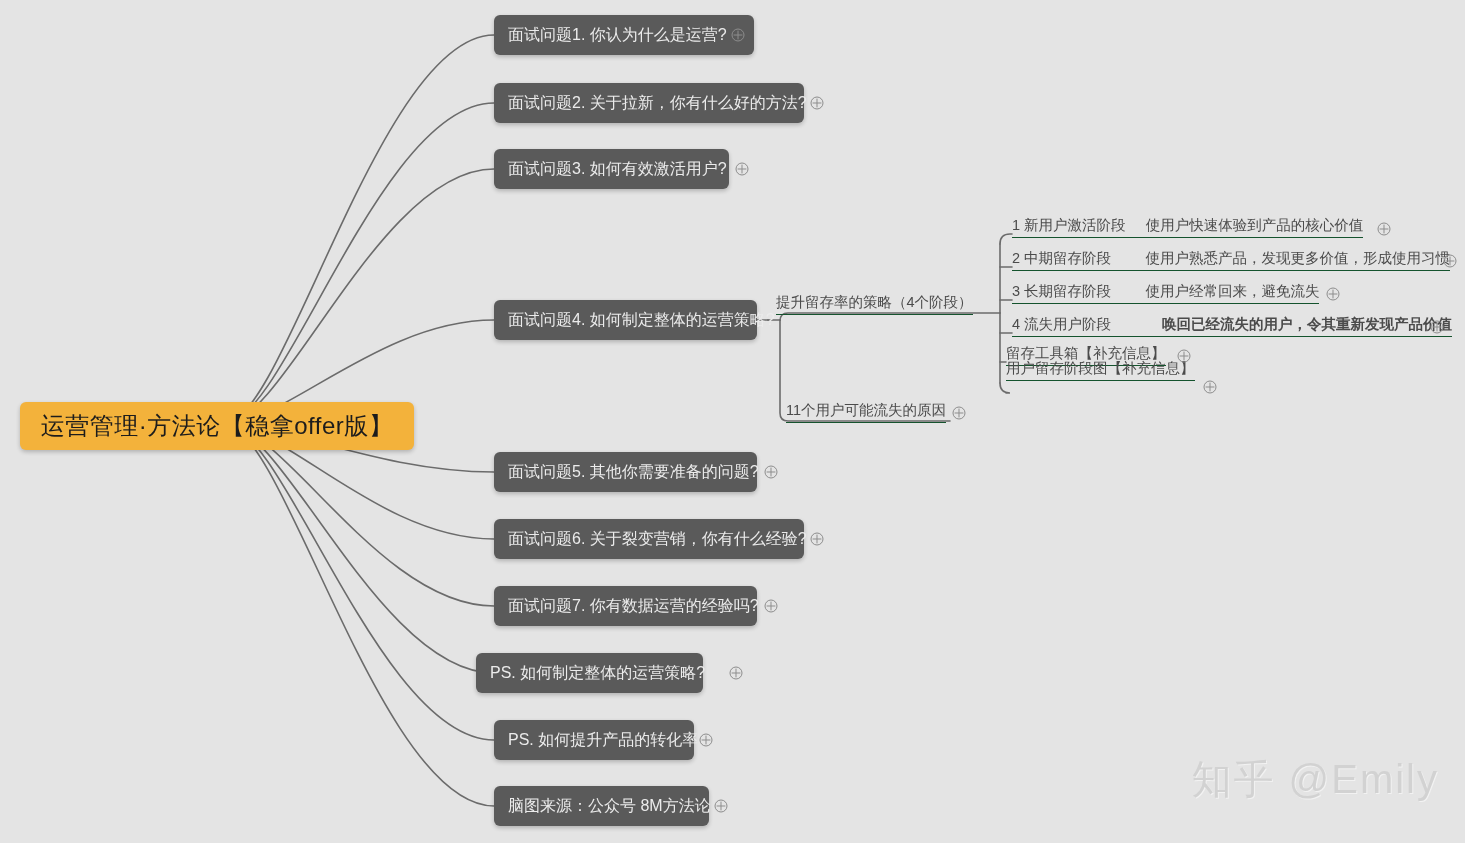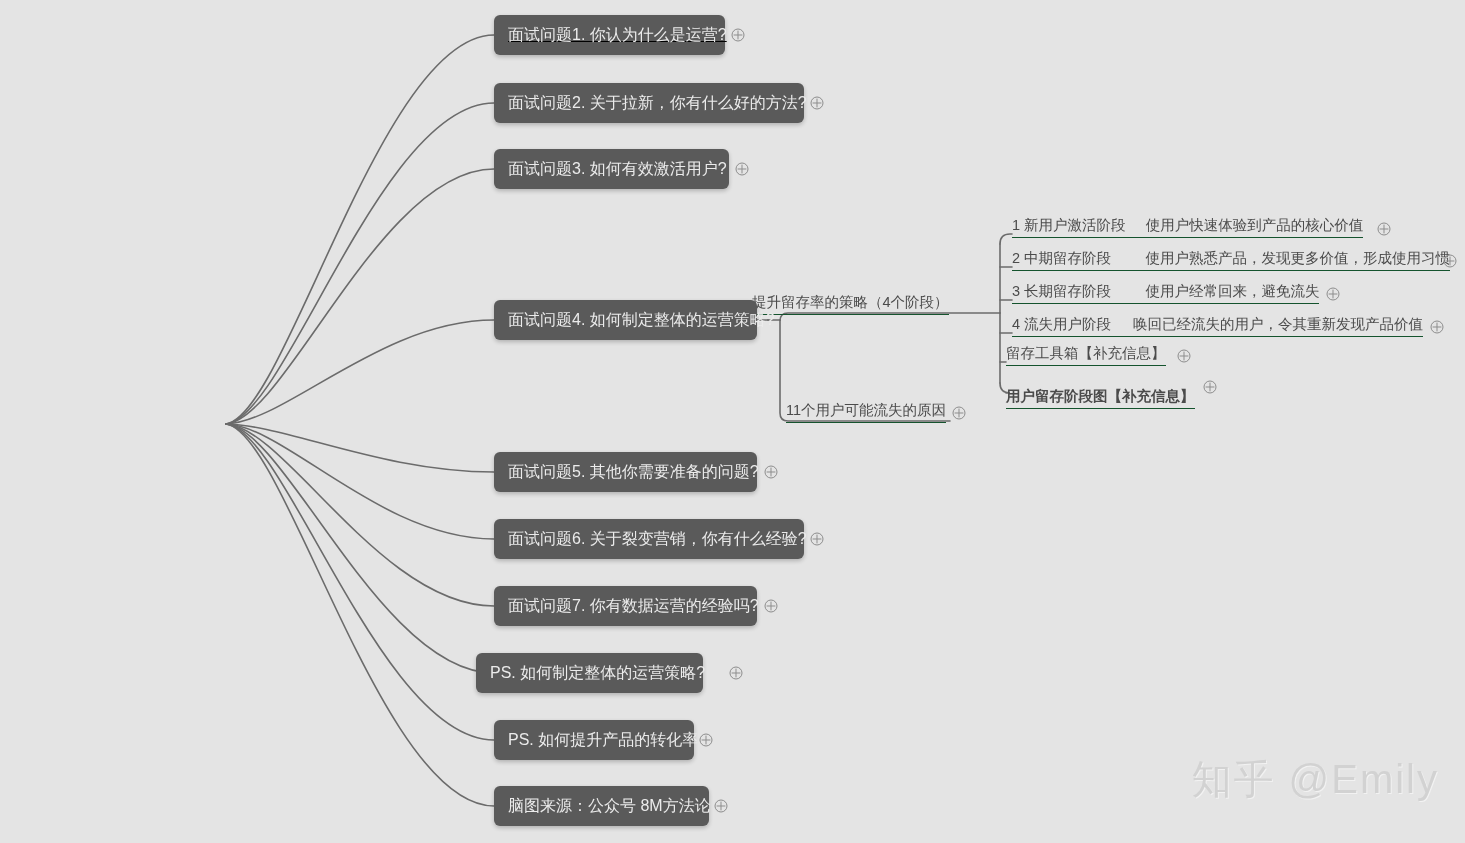--- a/index.html
+++ b/index.html
@@ -131,23 +131,26 @@
       <path d="M 1000 313 L 1000 313" fill="none" stroke="#6b6b6b" stroke-width="1.6" stroke-linecap="round"></path>
       <path d="M 1000 244 L 1000 383" fill="none" stroke="#6b6b6b" stroke-width="1.6" stroke-linecap="round"></path>
       <path d="M 1000 244 Q 1000 234 1010 234 L 1012 234" fill="none" stroke="#6b6b6b" stroke-width="1.6" stroke-linecap="round"></path>
       <path d="M 1000 267 L 1012 267" fill="none" stroke="#6b6b6b" stroke-width="1.6" stroke-linecap="round"></path>
       <path d="M 1000 300 L 1012 300" fill="none" stroke="#6b6b6b" stroke-width="1.6" stroke-linecap="round"></path>
       <path d="M 1000 333 L 1012 333" fill="none" stroke="#6b6b6b" stroke-width="1.6" stroke-linecap="round"></path>
       <path d="M 1000 362 L 1006 362" fill="none" stroke="#6b6b6b" stroke-width="1.6" stroke-linecap="round"></path>
       <path d="M 1000 383 Q 1000 393 1010 393 L 1006 393" fill="none" stroke="#6b6b6b" stroke-width="1.6" stroke-linecap="round"></path>
     </svg>
 
+  <div class="root-node">
+    <span class="label">运营管理·方法论【稳拿offer版】</span>
+  </div>
 
   <div id="nodes-layer">
-      <div class="topic" style="left: 494px; top: 15px; width: 231px; text-decoration: underline;">
+      <div class="topic" style="left: 494px; top: 15px; width: 260px;">
         <span class="label">面试问题1. 你认为什么是运营?</span>
       </div>
       <div class="plus" style="left: 731px; top: 28px;">
         <svg width="14" height="14" viewBox="0 0 14 14">
           <circle cx="7" cy="7" r="6" fill="none" stroke="#8d8d8d" stroke-width="1"></circle>
           <line x1="7" y1="2.6" x2="7" y2="11.4" stroke="#8d8d8d" stroke-width="1"></line>
           <line x1="2.6" y1="7" x2="11.4" y2="7" stroke="#8d8d8d" stroke-width="1"></line>
         </svg>
       </div>
       <div class="topic" style="left: 494px; top: 83px; width: 310px;">
@@ -226,21 +229,21 @@
       <div class="topic" style="left: 494px; top: 786px; width: 215px;">
         <span class="label">脑图来源：公众号 8M方法论</span>
       </div>
       <div class="plus" style="left: 714px; top: 799px;">
         <svg width="14" height="14" viewBox="0 0 14 14">
           <circle cx="7" cy="7" r="6" fill="none" stroke="#8d8d8d" stroke-width="1"></circle>
           <line x1="7" y1="2.6" x2="7" y2="11.4" stroke="#8d8d8d" stroke-width="1"></line>
           <line x1="2.6" y1="7" x2="11.4" y2="7" stroke="#8d8d8d" stroke-width="1"></line>
         </svg>
       </div>
-      <div class="uline" style="left: 752px; top: 294px;">
+      <div class="uline" style="left: 776px; top: 294px;">
         <span class="txt">提升留存率的策略（4个阶段）</span>
       </div>
       <div class="uline" style="left: 786px; top: 402px;">
         <span class="txt">11个用户可能流失的原因</span>
       </div>
       <div class="plus" style="left: 952px; top: 406px;">
         <svg width="14" height="14" viewBox="0 0 14 14">
           <circle cx="7" cy="7" r="6" fill="none" stroke="#8d8d8d" stroke-width="1"></circle>
           <line x1="7" y1="2.6" x2="7" y2="11.4" stroke="#8d8d8d" stroke-width="1"></line>
           <line x1="2.6" y1="7" x2="11.4" y2="7" stroke="#8d8d8d" stroke-width="1"></line>
@@ -281,21 +284,21 @@
       <div class="plus" style="left: 1326px; top: 287px;">
         <svg width="14" height="14" viewBox="0 0 14 14">
           <circle cx="7" cy="7" r="6" fill="none" stroke="#8d8d8d" stroke-width="1"></circle>
           <line x1="7" y1="2.6" x2="7" y2="11.4" stroke="#8d8d8d" stroke-width="1"></line>
           <line x1="2.6" y1="7" x2="11.4" y2="7" stroke="#8d8d8d" stroke-width="1"></line>
         </svg>
       </div>
       <div class="uline" style="left: 1012px; top: 316px;">
         <span class="txt two-col">
           <span class="col-a">4 流失用户阶段</span>
-          <span class="col-b" style="margin-left: 22px;">唤回已经流失的用户，令其重新发现产品价值</span>
+          <span class="col-b" style="margin-left: 51px; font-weight: bold;">唤回已经流失的用户，令其重新发现产品价值</span>
         </span>
       </div>
       <div class="plus" style="left: 1430px; top: 320px;">
         <svg width="14" height="14" viewBox="0 0 14 14">
           <circle cx="7" cy="7" r="6" fill="none" stroke="#8d8d8d" stroke-width="1"></circle>
           <line x1="7" y1="2.6" x2="7" y2="11.4" stroke="#8d8d8d" stroke-width="1"></line>
           <line x1="2.6" y1="7" x2="11.4" y2="7" stroke="#8d8d8d" stroke-width="1"></line>
         </svg>
       </div>
       <div class="uline" style="left: 1006px; top: 345px;">
@@ -303,21 +306,21 @@
           <span class="col-a">留存工具箱【补充信息】</span>
         </span>
       </div>
       <div class="plus" style="left: 1177px; top: 349px;">
         <svg width="14" height="14" viewBox="0 0 14 14">
           <circle cx="7" cy="7" r="6" fill="none" stroke="#8d8d8d" stroke-width="1"></circle>
           <line x1="7" y1="2.6" x2="7" y2="11.4" stroke="#8d8d8d" stroke-width="1"></line>
           <line x1="2.6" y1="7" x2="11.4" y2="7" stroke="#8d8d8d" stroke-width="1"></line>
         </svg>
       </div>
-      <div class="uline" style="left: 1006px; top: 388px; font-weight: bold;">
+      <div class="uline" style="left: 1006px; top: 360px;">
         <span class="txt two-col">
           <span class="col-a">用户留存阶段图【补充信息】</span>
         </span>
       </div>
       <div class="plus" style="left: 1203px; top: 380px;">
         <svg width="14" height="14" viewBox="0 0 14 14">
           <circle cx="7" cy="7" r="6" fill="none" stroke="#8d8d8d" stroke-width="1"></circle>
           <line x1="7" y1="2.6" x2="7" y2="11.4" stroke="#8d8d8d" stroke-width="1"></line>
           <line x1="2.6" y1="7" x2="11.4" y2="7" stroke="#8d8d8d" stroke-width="1"></line>
         </svg>

